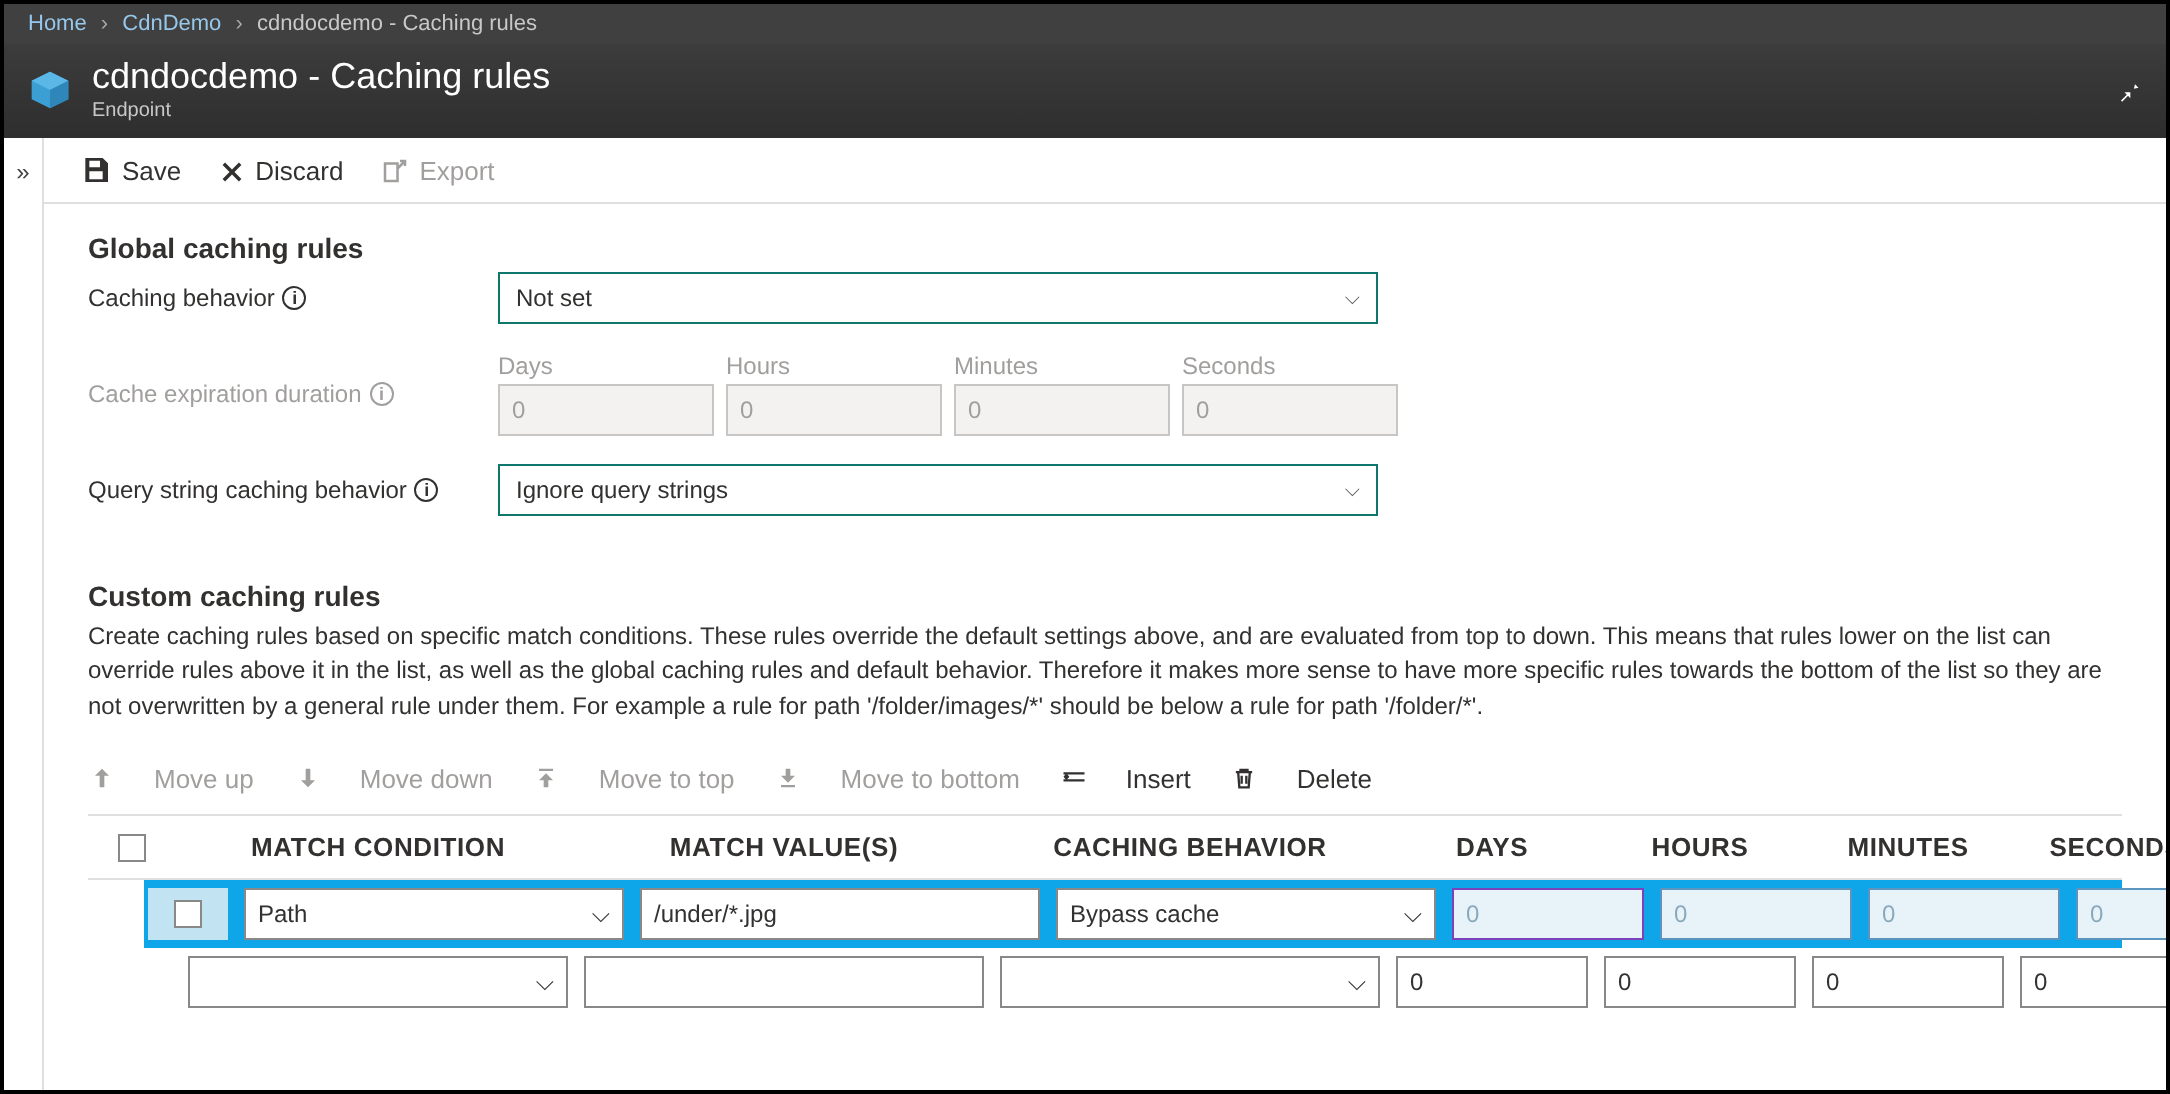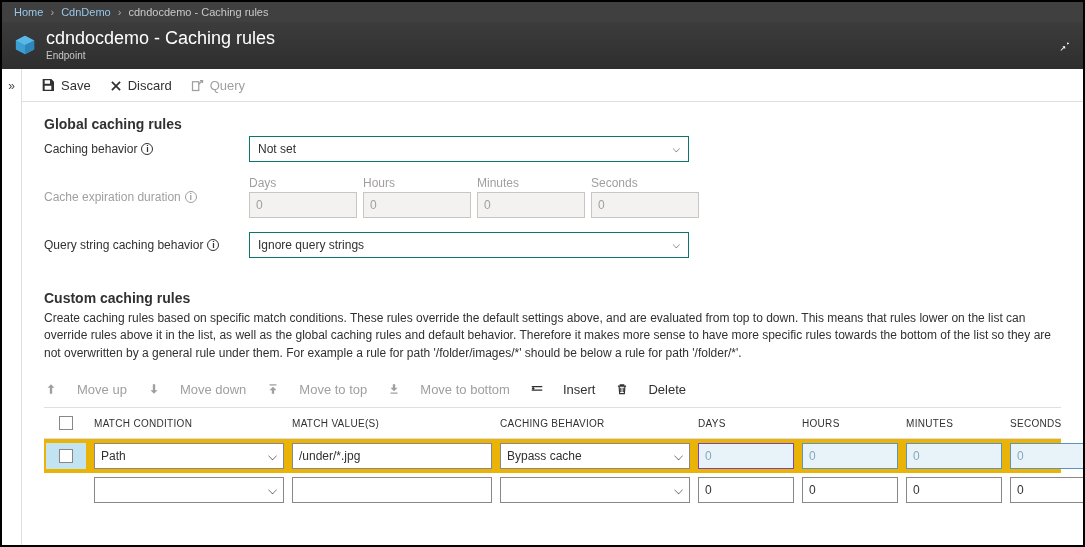--- a/index.html
+++ b/index.html
@@ -80,23 +80,23 @@
 .rules-toolbar .rbtn.disabled { color:#a19f9d; cursor:default;}
 .rules-toolbar .rbtn svg { width:14px; height:14px; }
 .rules-table { width:100%; }
 .rules-table .thead, .rules-table .trow {
   display:grid;
   grid-template-columns: 40px 190px 200px 190px 96px 96px 96px 96px;
   gap:8px;
   align-items:center;
   padding: 4px 2px;
 }
-.rules-table .thead { font-size:10px; font-weight:400; letter-spacing:0.3px; color:#323130; border-top:1px solid #e1dfdd; border-bottom:1px solid #e1dfdd; padding:8px 2px;}
+.rules-table .thead { font-size:13px; font-weight:700; letter-spacing:0.3px; color:#323130; border-top:1px solid #e1dfdd; border-bottom:1px solid #e1dfdd; padding:8px 2px;text-align:center;}
 .rules-table .checkbox { width:14px;height:14px;border:1px solid #8a8886;background:#fff; margin:auto;}
-.rules-table .trow.sel { background:#eab308; }
+.rules-table .trow.sel { background:#0ea5e9;margin-left:28px; }
 .rules-table .trow.sel .cell-sel { background:#c1e3f2; }
 .rules-table .dd, .rules-table .txt {
   height:26px;border:1px solid #8a8886;background:#fff;font-size:12px;padding:0 6px;
   display:flex;align-items:center;justify-content:space-between;
 }
 .rules-table .txt { justify-content:flex-start; }
 .rules-table .num {
   height:26px;border:1px solid #8a8886;background:#fff;font-size:12px;padding:0 6px;
   display:flex;align-items:center;
 }
@@ -152,21 +152,21 @@
             <path stroke="#323130" stroke-width="3" fill="none" d="M5 5l14 14M19 5L5 19"></path>
           </svg>
         <span>Discard</span>
       </div>
       <div class="tbtn disabled">
         <svg viewBox="0 0 24 24" width="15" height="15">
             <rect x="4" y="6" width="10" height="14" fill="none" stroke="#a19f9d" stroke-width="2"></rect>
             <path d="M16 4h4v4" fill="none" stroke="#a19f9d" stroke-width="2"></path>
             <path d="M14 10l6-6" stroke="#a19f9d" stroke-width="2"></path>
           </svg>
-        <span>Query</span>
+        <span>Export</span>
       </div>
     </div>
 
     <div class="section">
       <h3>Global caching rules</h3>
 
       <div class="form-row">
         <div class="lbl">
           <span>Caching behavior</span>
           <span class="info-icon">i</span>

